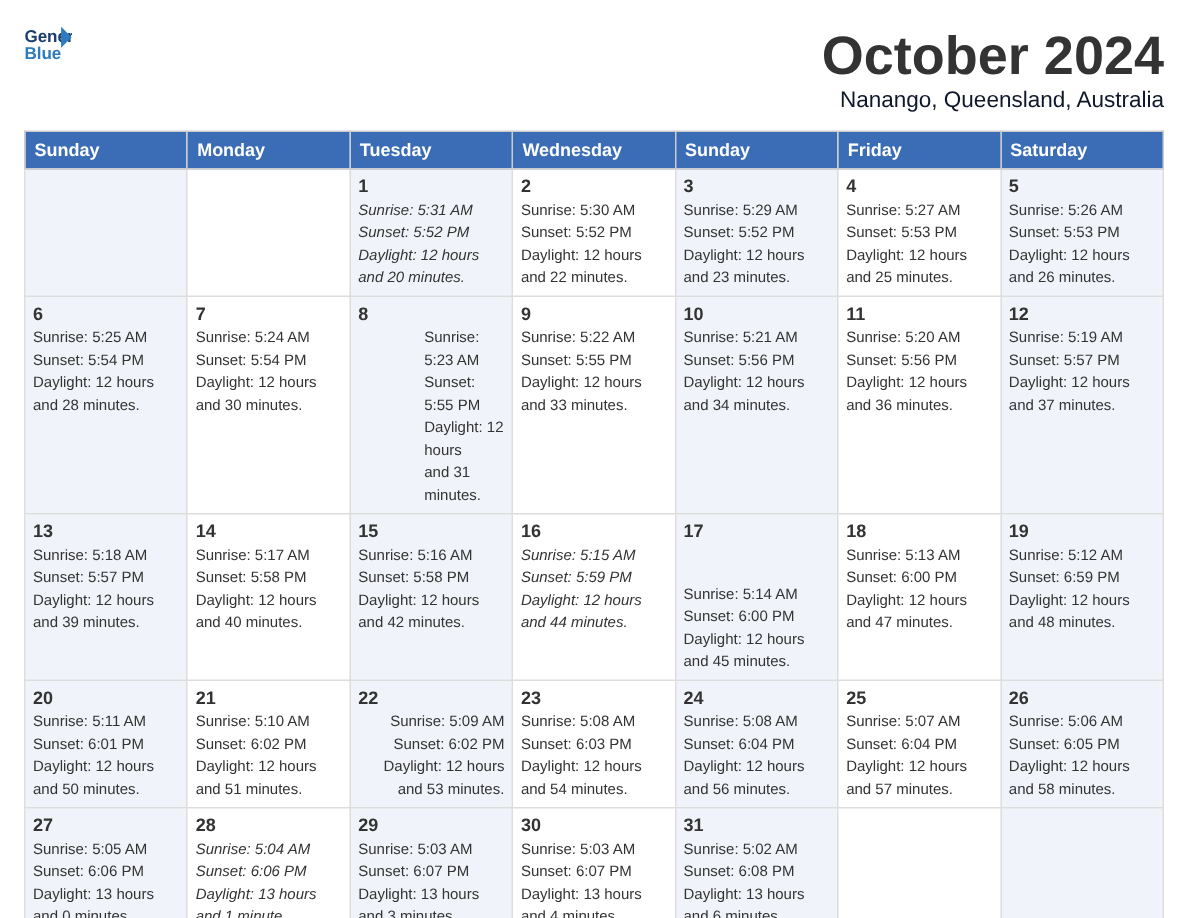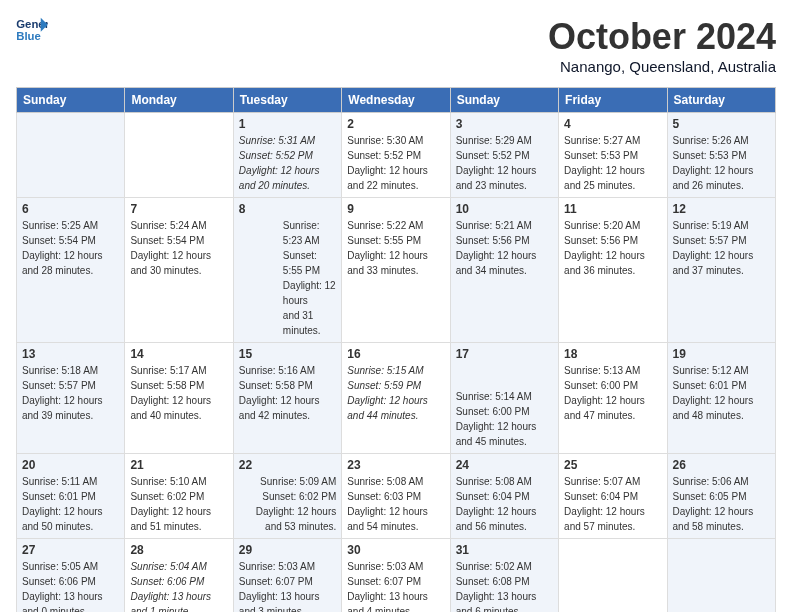--- a/index.html
+++ b/index.html
@@ -252,21 +252,21 @@
         <td class="col-fri">
           <span class="day-num">18</span>
           <div class="day-info" style="white-space: pre-line;">Sunrise: 5:13 AM
 Sunset: 6:00 PM
 Daylight: 12 hours
 and 47 minutes.</div>
         </td>
         <td class="col-sat">
           <span class="day-num">19</span>
           <div class="day-info" style="white-space: pre-line;">Sunrise: 5:12 AM
-Sunset: 6:01 PM
+Sunset: 6:59 PM
 Daylight: 12 hours
 and 48 minutes.</div>
         </td>
       </tr>
       <tr>
         <td class="col-sun">
           <span class="day-num">20</span>
           <div class="day-info" style="white-space: pre-line;">Sunrise: 5:11 AM
 Sunset: 6:01 PM
 Daylight: 12 hours

